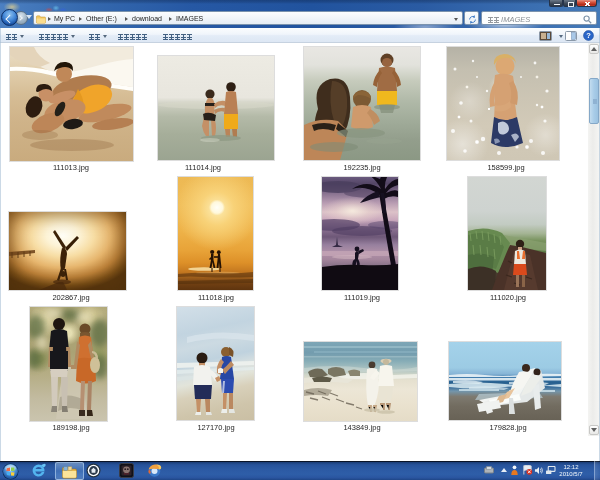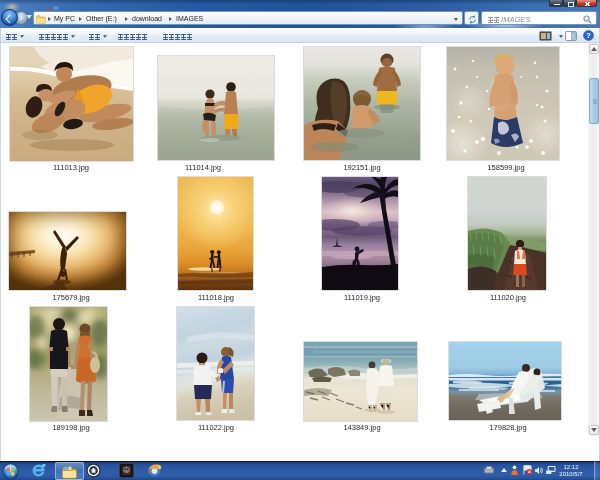--- a/index.html
+++ b/index.html
@@ -261,21 +261,21 @@
       <path d="M34 76 L44 84 L42 90 L32 82 Z" fill="#2a2118"></path>
       <circle cx="58" cy="52" r="9" fill="#7c5a34"></circle>
       <path d="M49 52 Q49 44 58 44 Q67 44 67 52 Q62 48 54 48 Q50 50 49 52 Z" fill="#8a6438"></path>
       <path d="M49 60 Q58 56 67 60 L69 80 Q58 86 47 80 Z" fill="#cf9a6c"></path>
       <path d="M66 62 Q74 66 76 74 L70 78 Q67 70 63 66 Z" fill="#c08e60"></path>
       <ellipse cx="57" cy="86" rx="24" ry="5" fill="#87947f" opacity=".7"></ellipse>
       <ellipse cx="30" cy="100" rx="24" ry="5" fill="#7e8c76" opacity=".6"></ellipse>
       <ellipse cx="80" cy="94" rx="18" ry="3" fill="#98a490" opacity=".5"></ellipse>
     </svg>
   </div>
-  <div class="cap" style="left:322px;top:163px;">192151.jpg</div>
+  <div class="cap" style="left:322px;top:163px;">192235.jpg</div>
 
   <div class="th" style="left:447px;top:47px;width:112px;height:113px;background:
     radial-gradient(circle 26px at 14% 86%, rgba(255,255,255,.45) 0%, rgba(255,255,255,0) 100%),
     radial-gradient(circle 22px at 88% 78%, rgba(255,255,255,.35) 0%, rgba(255,255,255,0) 100%),
     radial-gradient(circle 20px at 20% 48%, rgba(255,255,255,.28) 0%, rgba(255,255,255,0) 100%),
     radial-gradient(circle 3px at 12px 70px, #fff 30%, transparent 60%),
     radial-gradient(circle 4px at 30px 95px, #fff 30%, transparent 60%),
     radial-gradient(circle 3px at 55px 80px, #fff 30%, transparent 60%),
     radial-gradient(circle 4px at 80px 100px, #fff 30%, transparent 60%),
     radial-gradient(circle 3px at 95px 60px, #fff 30%, transparent 60%),
@@ -328,21 +328,21 @@
       <path d="M55 38 L44 20 L46 18 L57 35 Z" fill="#3c2208"></path>
       <path d="M56 36 L68 24 L70 26 L58 39 Z" fill="#361e06"></path>
       <path d="M53 36 Q58 36 58 42 L56 56 Q55 60 52 58 Q50 48 53 36 Z" fill="#3c2208"></path>
       <path d="M52 56 L48 68 L50 69 L54 58 Z" fill="#3c2208"></path>
       <path d="M55 57 L57 68 L59 68 L57 57 Z" fill="#361e06"></path>
       <ellipse cx="54" cy="62" rx="2.5" ry="3" fill="#3c2208"></ellipse>
       <ellipse cx="53" cy="70" rx="9" ry="2.5" fill="#4a2a0c" opacity=".75"></ellipse>
       <path d="M50 70 Q40 74 30 78 L58 78 Q56 73 54 70 Z" fill="#47280b" opacity=".7"></path>
     </svg>
   </div>
-  <div class="cap" style="left:31px;top:293px;">175679.jpg</div>
+  <div class="cap" style="left:31px;top:293px;">202867.jpg</div>
 
   <div class="th" style="left:178px;top:177px;width:75px;height:113px;background:
     radial-gradient(circle 8px at 52% 27%, #fffff8 0%, #fff8dc 70%, rgba(255,248,220,0) 100%),
     radial-gradient(circle 42px at 52% 28%, #fdedb4 0%, #f8d278 40%, rgba(248,210,120,0) 100%),
     linear-gradient(180deg,#edb954 0%,#f0bc56 25%,#eeb248 48%,#e8a338 65%,#dd9028 76%,#c47820 84%,#94581a 90%,#6e3e12 95%,#5e340e 100%);">
     <svg width="75" height="113" viewBox="0 0 75 113">
       <ellipse cx="26" cy="92" rx="16" ry="1.8" fill="#fbe8b0" opacity=".8"></ellipse>
       <ellipse cx="40" cy="96" rx="22" ry="1.5" fill="#e8b060" opacity=".5"></ellipse>
       <path d="M33 77 L35.5 77 L35.5 83 L37.5 91 L35.5 91 L34.5 85 L33.5 91 L31.5 91 L33 83 Z" fill="#241204"></path>
       <circle cx="34.2" cy="75" r="2.1" fill="#241204"></circle>
@@ -491,21 +491,21 @@
       <path d="M54 54 Q49 60 45 63 L48 67 Q53 61 57 58 Z" fill="#bc8a60"></path>
       <path d="M44 72 L57 72 L56 86 L45 86 Z" fill="#2c4cb0"></path>
       <path d="M46 74 L48 74 L47 86 L45 86 Z" fill="#e8ecf4" opacity=".7"></path>
       <path d="M46 86 L50 86 L49 102 L46 102 Z" fill="#c49066"></path>
       <path d="M52 86 L56 86 L56 102 L52 102 Z" fill="#ba8860"></path>
       <path d="M45 102 L50 102 L50 106 L44 106 Z" fill="#eceeea"></path>
       <path d="M52 102 L57 102 L58 106 L52 106 Z" fill="#e4e6e2"></path>
       <path d="M41 62 Q44 60 46 62 L46 66 L41 66 Z" fill="#f4f6f4"></path>
     </svg>
   </div>
-  <div class="cap" style="left:176px;top:423px;">111022.jpg</div>
+  <div class="cap" style="left:176px;top:423px;">127170.jpg</div>
 
   <div class="th" style="left:304px;top:342px;width:113px;height:79px;background:
     linear-gradient(180deg,#7da6b6 0%,#739cae 14%,#86acb6 24%,#a5bfc0 33%,#cdd4c8 41%,#e5e0cf 48%,#ece6d6 60%,#eae2cf 78%,#e5dcc7 100%);">
     <svg width="113" height="79" viewBox="0 0 113 79">
       <rect x="0" y="4" width="113" height="2" fill="#9cc0cc" opacity=".7"></rect>
       <rect x="10" y="9" width="103" height="2" fill="#8ab0c0" opacity=".7"></rect>
       <rect x="0" y="14" width="113" height="1.5" fill="#a8c4cc" opacity=".6"></rect>
       <path d="M0 26 Q30 22 60 26 T113 25 L113 29 Q70 31 30 29 Q14 28 0 30 Z" fill="#cdd8d4" opacity=".55"></path>
       <path d="M30 33 Q60 29 90 33 L113 32 L113 36 Q70 38 40 37 Z" fill="#f4f4ec" opacity=".8"></path>
       <path d="M0 36 Q25 33 50 37 L44 41 Q20 39 0 41 Z" fill="#e8e6da" opacity=".8"></path>

